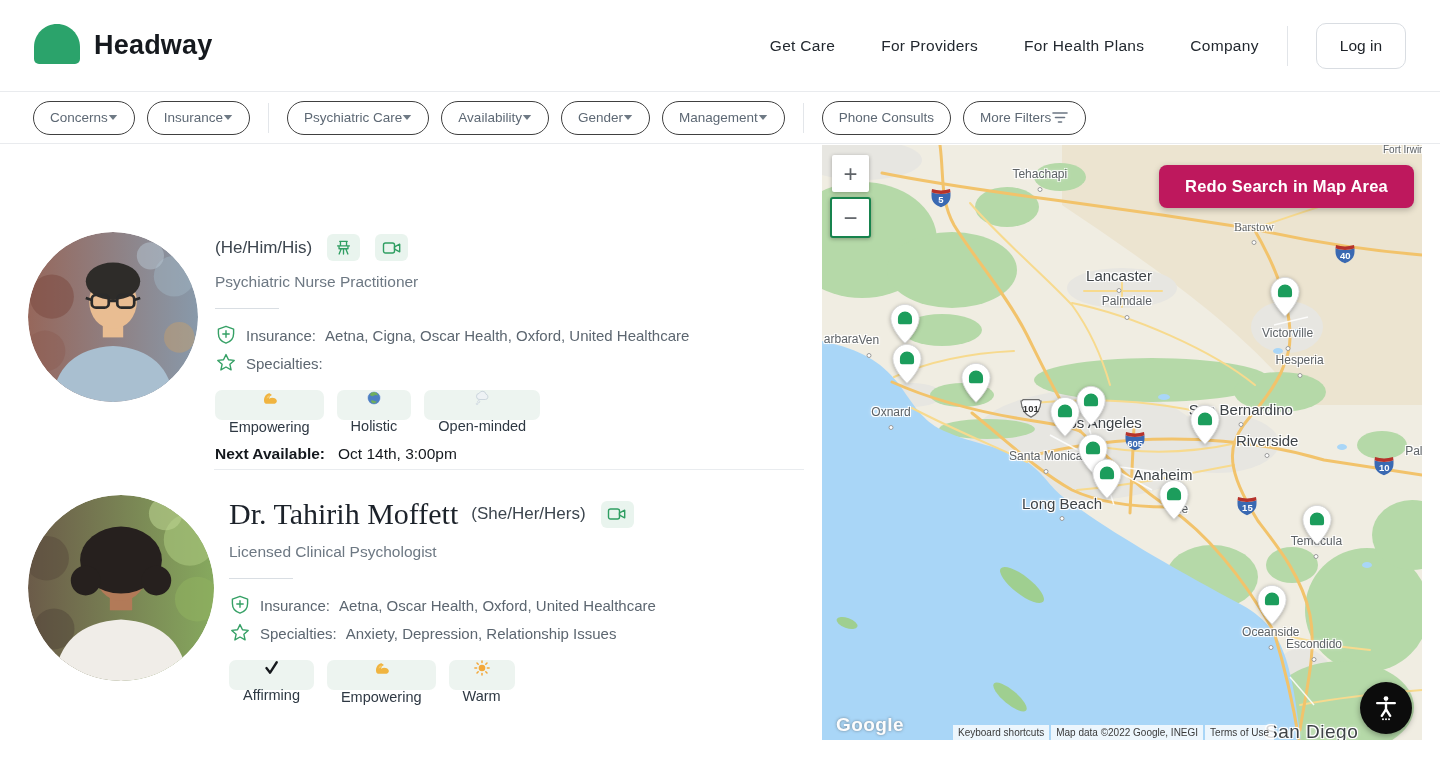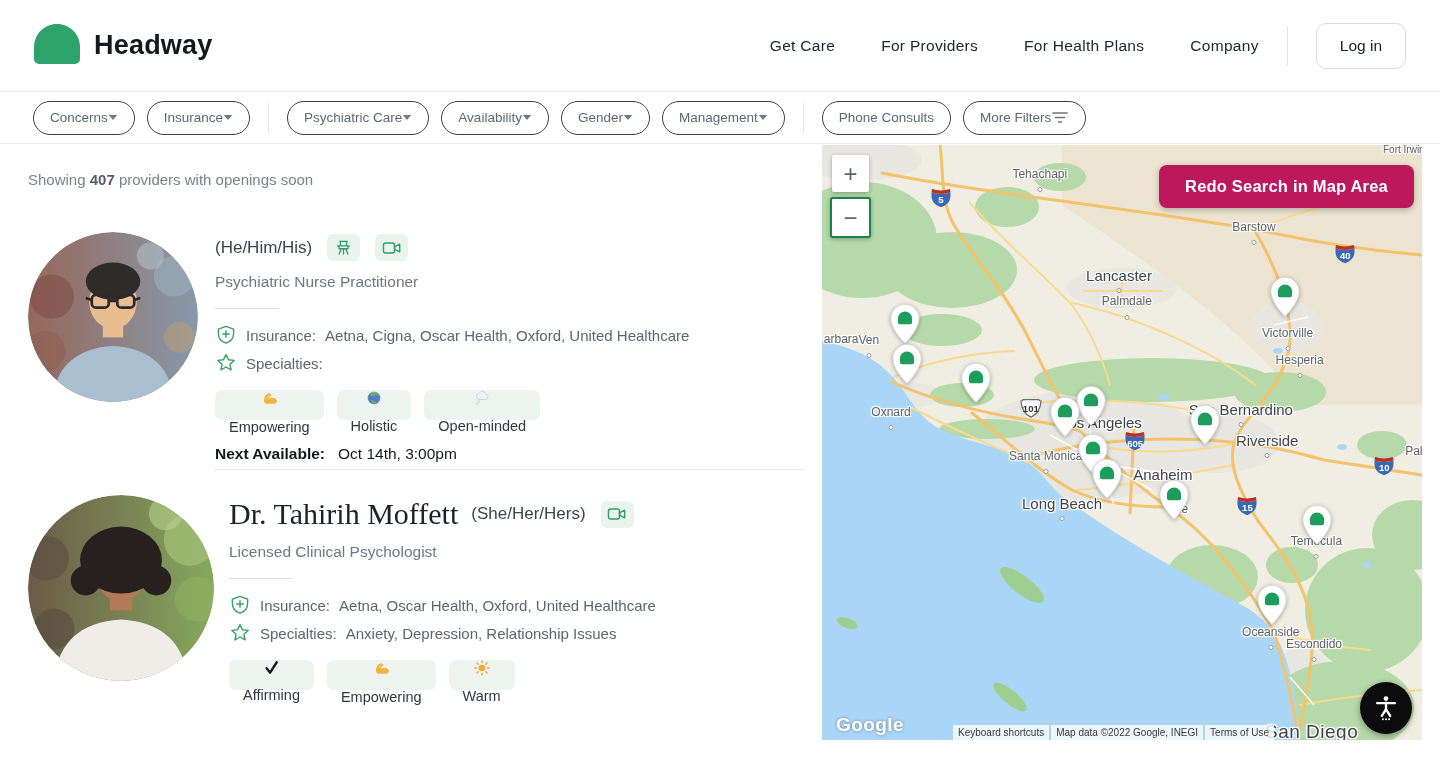--- a/index.html
+++ b/index.html
@@ -175,21 +175,20 @@
             <g stroke="#6b7582" stroke-width="1.6" stroke-linecap="round">
               <line x1="2" y1="3" x2="16" y2="3"></line>
               <line x1="4.5" y1="7.5" x2="13.5" y2="7.5"></line>
               <line x1="7.5" y1="12" x2="10.5" y2="12"></line>
             </g>
           </svg>
         </span>
       </button>
     </div>
 
-  <div class="results-bar"><span>Showing </span><b>407</b><span> providers with openings soon</span></div>
 
   <div id="provider-list">
       <article class="provider-card" style="top: 232px;">
         <div class="p-photo" style="height: 170px; width: 170px;">
           <svg viewBox="0 0 100 100">
     <defs>
               <linearGradient id="avbg0" x1="0" y1="0" x2="1" y2="0">
       <stop offset="0" stop-color="#96675b"></stop>
                 <stop offset="1" stop-color="#8899aa"></stop>
               </linearGradient>
@@ -461,21 +460,21 @@
             <path d="M262 268 L292 360"></path>
             <path d="M298 322 L360 330"></path>
     <path d="M452 180 L486 172"></path>
             <path d="M468 532 L492 560"></path>
   </g>
 </svg></div>
     <div id="map-overlays">
         <span class="map-label sm edge" style="left: 93.5%; top: 0.6%;">Fort Irwin</span>
         <span class="map-label md" style="left: 36.3%; top: 4.8%;">Tehachapi</span>
         <span class="city-dot" style="left: 36.3%; top: 7%;"></span>
-        <span class="map-label md" style="left: 72%; top: 13.8%;">Barstow</span>
+        <span class="map-label md" style="left: 72%; top: 13.8%; font-family: Liberation Serif, serif;">Barstow</span>
         <span class="city-dot" style="left: 72%; top: 16%;"></span>
         <span class="map-label lg" style="left: 49.5%; top: 21.8%;">Lancaster</span>
         <span class="city-dot" style="left: 49.5%; top: 24%;"></span>
         <span class="map-label md" style="left: 50.8%; top: 26.3%;">Palmdale</span>
         <span class="city-dot" style="left: 50.8%; top: 28.5%;"></span>
         <span class="map-label md" style="left: 77.6%; top: 31.6%;">Victorville</span>
         <span class="city-dot" style="left: 77.6%; top: 33.8%;"></span>
         <span class="map-label md" style="left: 79.6%; top: 36.2%;">Hesperia</span>
         <span class="city-dot" style="left: 79.6%; top: 38.4%;"></span>
         <span class="map-label md edge" style="left: 0.3%; top: 32.6%;">arbara</span>

